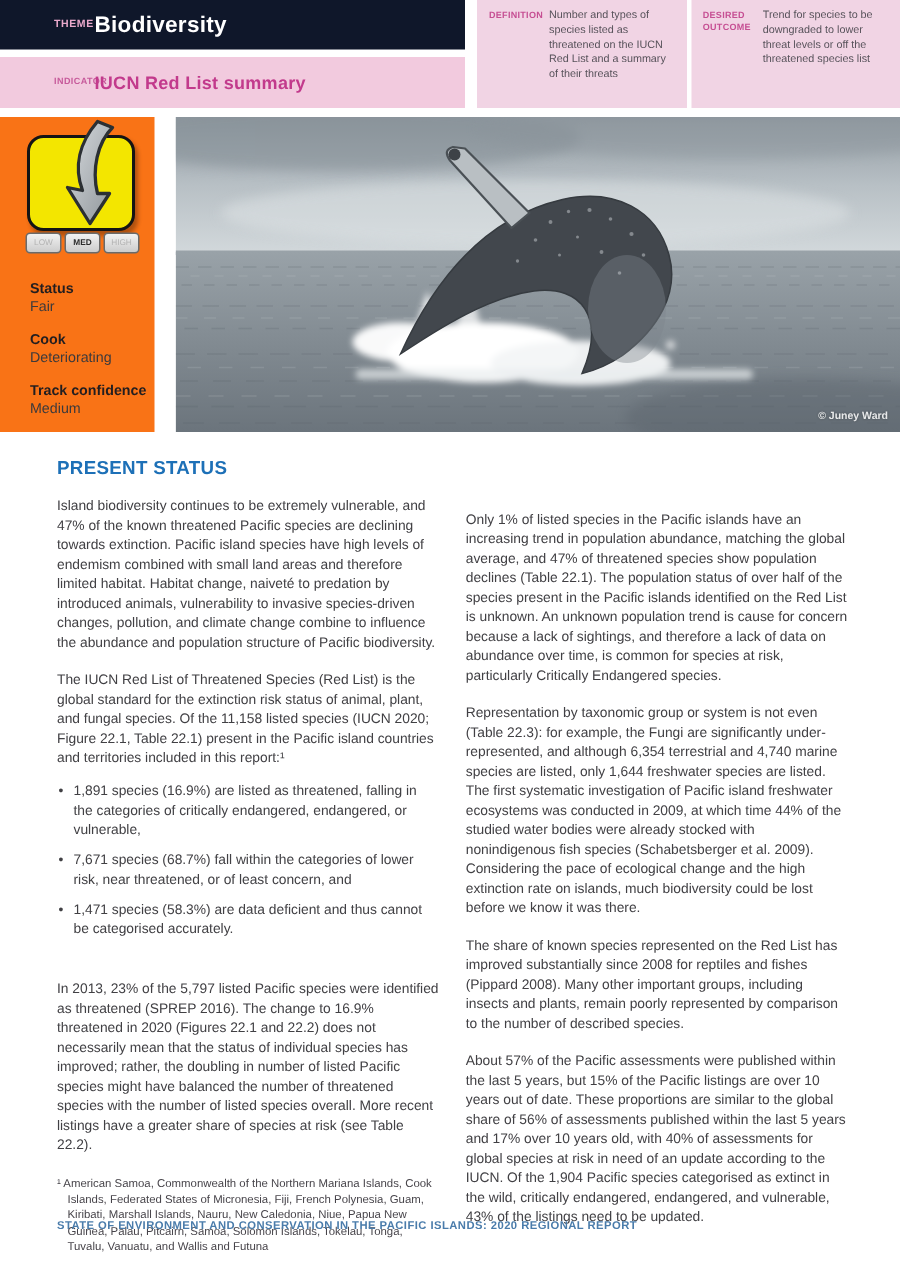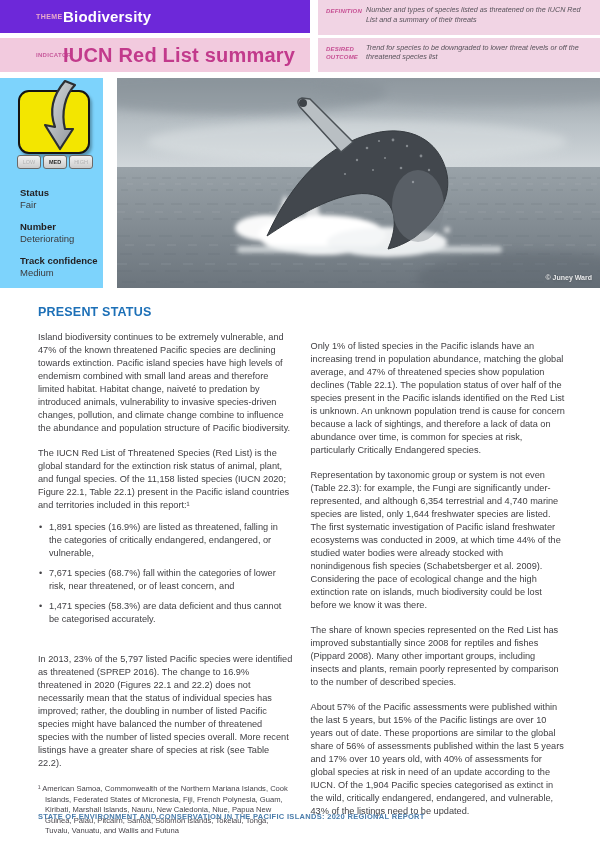--- a/index.html
+++ b/index.html
@@ -7,48 +7,48 @@
     position:relative;
     width:600px;height:848px;
     background:#ffffff;
     font-family:"Liberation Sans", sans-serif;
     overflow:hidden;
   }
   
   .header{display:flex;gap:8px;}
   .header-left{flex:0 0 310px;display:flex;flex-direction:column;}
   .theme-bar{
-    height:33px;background:#6d28d9;display:flex;align-items:center;
+    height:33px;background:#0f172a;display:flex;align-items:center;
     padding-left:36px;box-sizing:border-box;
   }
   .theme-label{
     color:#e9a9cb;font-size:7px;font-weight:bold;letter-spacing:.4px;
     width:27px;flex-shrink:0;
   }
   .theme-value{color:#ffffff;font-size:15px;font-weight:bold;letter-spacing:.2px;}
   .indicator-bar{
     height:34px;margin-top:5px;background:#f2cade;display:flex;align-items:center;
     padding-left:36px;box-sizing:border-box;
   }
   .indicator-label{
     color:#c75a9b;font-size:6px;font-weight:bold;letter-spacing:.3px;
     width:27px;flex-shrink:0;
   }
-  .indicator-value{color:#c23a8c;font-size:20px;font-weight:bold;letter-spacing:.2px;}
-  .header-right{flex:1;display:flex;flex-direction:column;gap:3px;font-style:italic;}
+  .indicator-value{color:#c23a8c;font-size:12px;font-weight:bold;letter-spacing:.2px;}
+  .header-right{flex:1;display:flex;flex-direction:row;gap:3px;}
   .info-row{background:#f1d4e4;display:flex;padding:5px 10px 4px 8px;flex:1;}
   .info-label{
     width:40px;flex-shrink:0;color:#c64f93;font-size:6px;font-weight:bold;
     line-height:8px;padding-top:2px;letter-spacing:.2px;
   }
   .info-text{color:#57525a;font-size:7.2px;line-height:9.8px;}
   
   .hero{display:flex;margin-top:6px;gap:14px;height:210px;}
   .status-panel{
-    flex:0 0 103px;background:#7dd3fc;box-sizing:border-box;
+    flex:0 0 103px;background:#f97316;box-sizing:border-box;
     padding:12px 0 0 18px;
   }
   .gauge{position:relative;width:74px;}
   .gauge-box{
     width:72px;height:64px;background:#f3e600;border:2px solid #141414;
     border-radius:11px;box-sizing:border-box;
     box-shadow:2px 3px 3px rgba(0,0,0,.3);
   }
   .gauge-arrow{position:absolute;left:2px;top:-11px;z-index:2;}
   .gauge-buttons{display:flex;gap:2px;margin-top:1px;width:76px;margin-left:-1px;}
@@ -139,21 +139,21 @@
           <span class="gbtn med">MED</span>
           <span class="gbtn high">HIGH</span>
         </div>
       </div>
       <dl class="status-list">
         <div class="status-item">
           <dt>Status</dt>
           <dd>Fair</dd>
         </div>
         <div class="status-item">
-          <dt>Number</dt>
+          <dt>Cook</dt>
           <dd>Deteriorating</dd>
         </div>
         <div class="status-item">
           <dt>Track confidence</dt>
           <dd>Medium</dd>
         </div>
       </dl>
     </aside>
 
     <figure class="photo">

